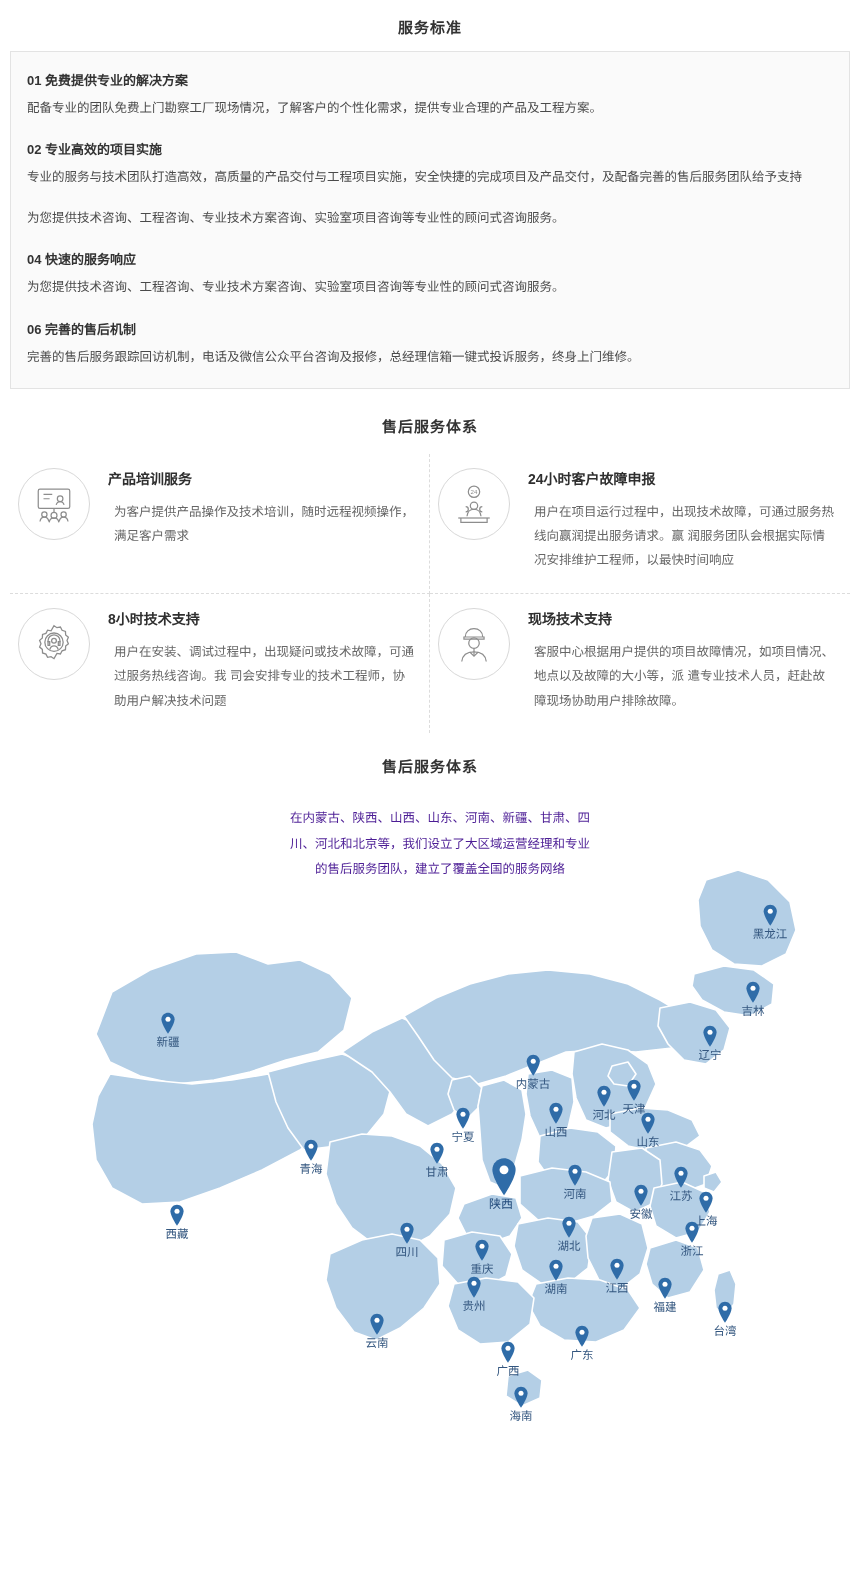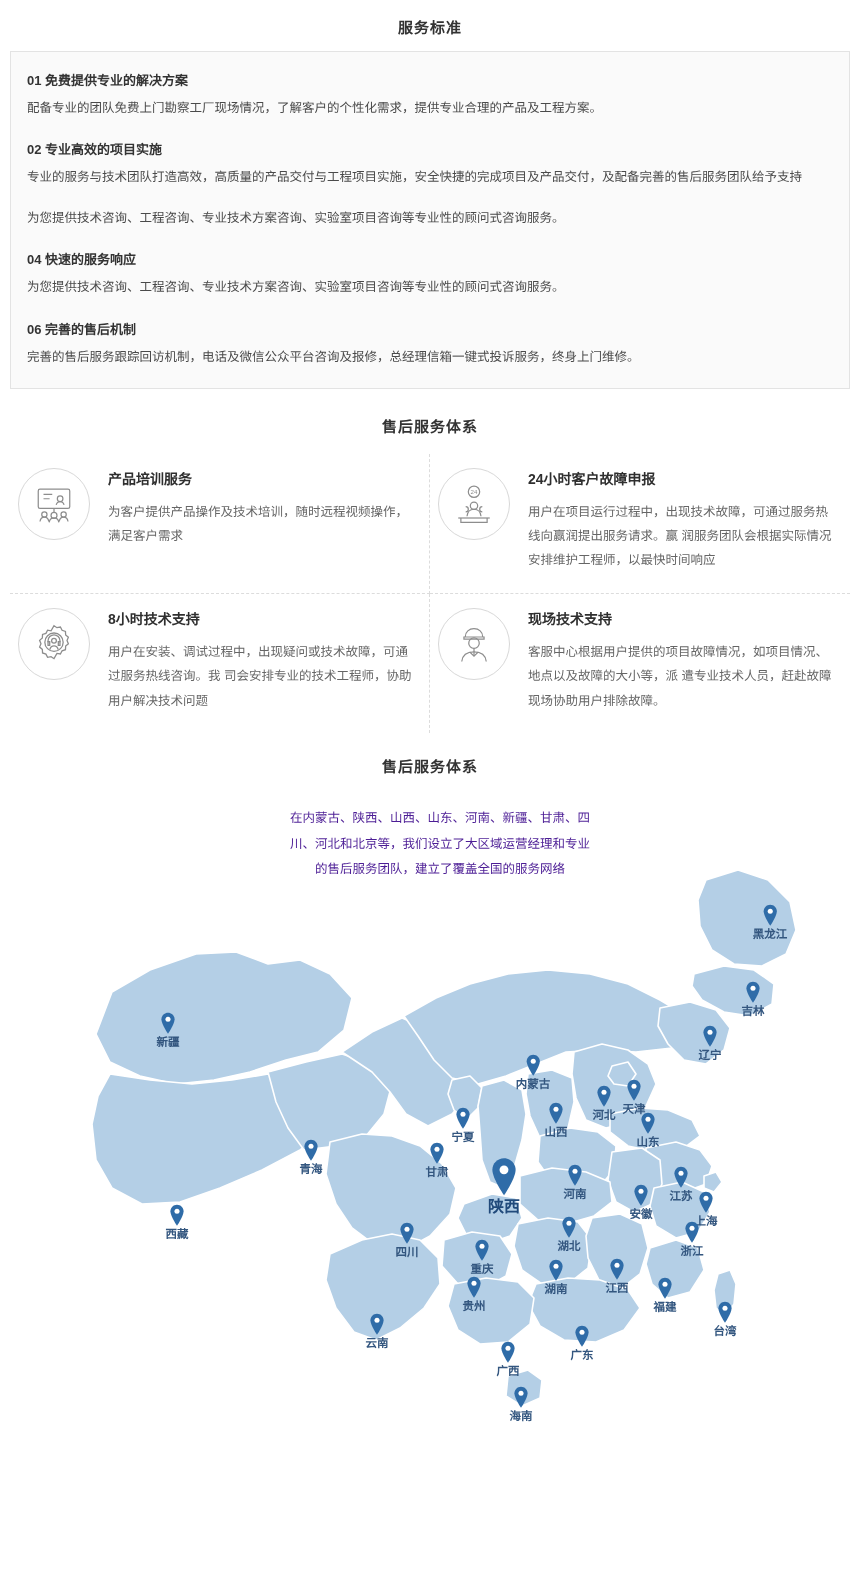--- a/index.html
+++ b/index.html
@@ -73,51 +73,51 @@
   .as-title {
     font-size: 14px;
     font-weight: bold;
     color: #2f2f2f;
     margin-bottom: 12px;
   }
   .as-desc {
     font-size: 12.5px;
     color: #666;
     line-height: 1.95;
+    margin-left: 6px;
   }
 
   
   .map-wrap { position: relative; width: 860px; height: 700px; }
   .map-intro {
     position: absolute;
     left: 290px; top: 22px;
     width: 300px;
     font-size: 12.5px;
     color: #4c1d95;
     line-height: 2.05;
     text-align: center;
     z-index: 5;
   }
   .map-svg { position: absolute; left: 0; top: 0; }
   .marker {
     position: absolute;
     transform: translate(-50%, 0);
     text-align: left;
     z-index: 6;
-    font-weight: bold;
   }
   .marker .pin-svg { display: block; margin: 0 auto; }
   .marker .pin-label {
     font-size: 11.5px;
     color: #33567f;
     margin-top: 2px;
     white-space: nowrap;
     line-height: 1.15;
   }
-  .marker.big .pin-label { font-size: 16px; color: #214a7b; }
+  .marker.big .pin-label { font-size: 12px; color: #214a7b; }
 </style>
 </head>
 <body>
 
 <div class="page">
 
   <div class="section-title" id="title-standards">服务标准</div>
 
   <div class="standards-box">
     <div class="std-item">

